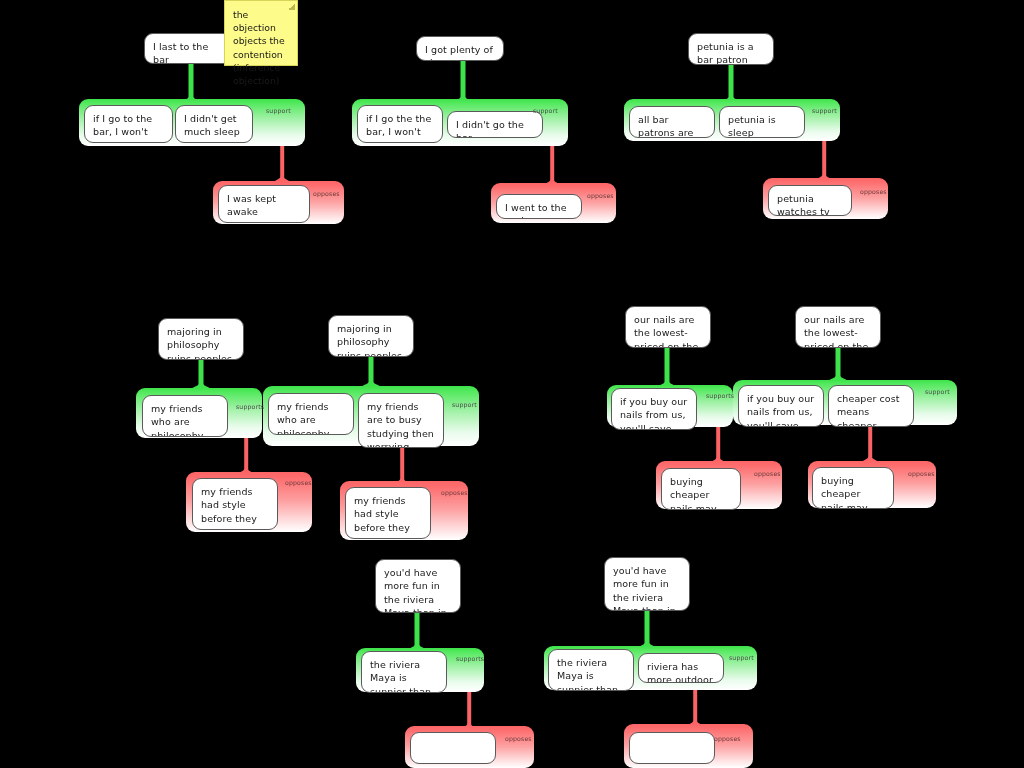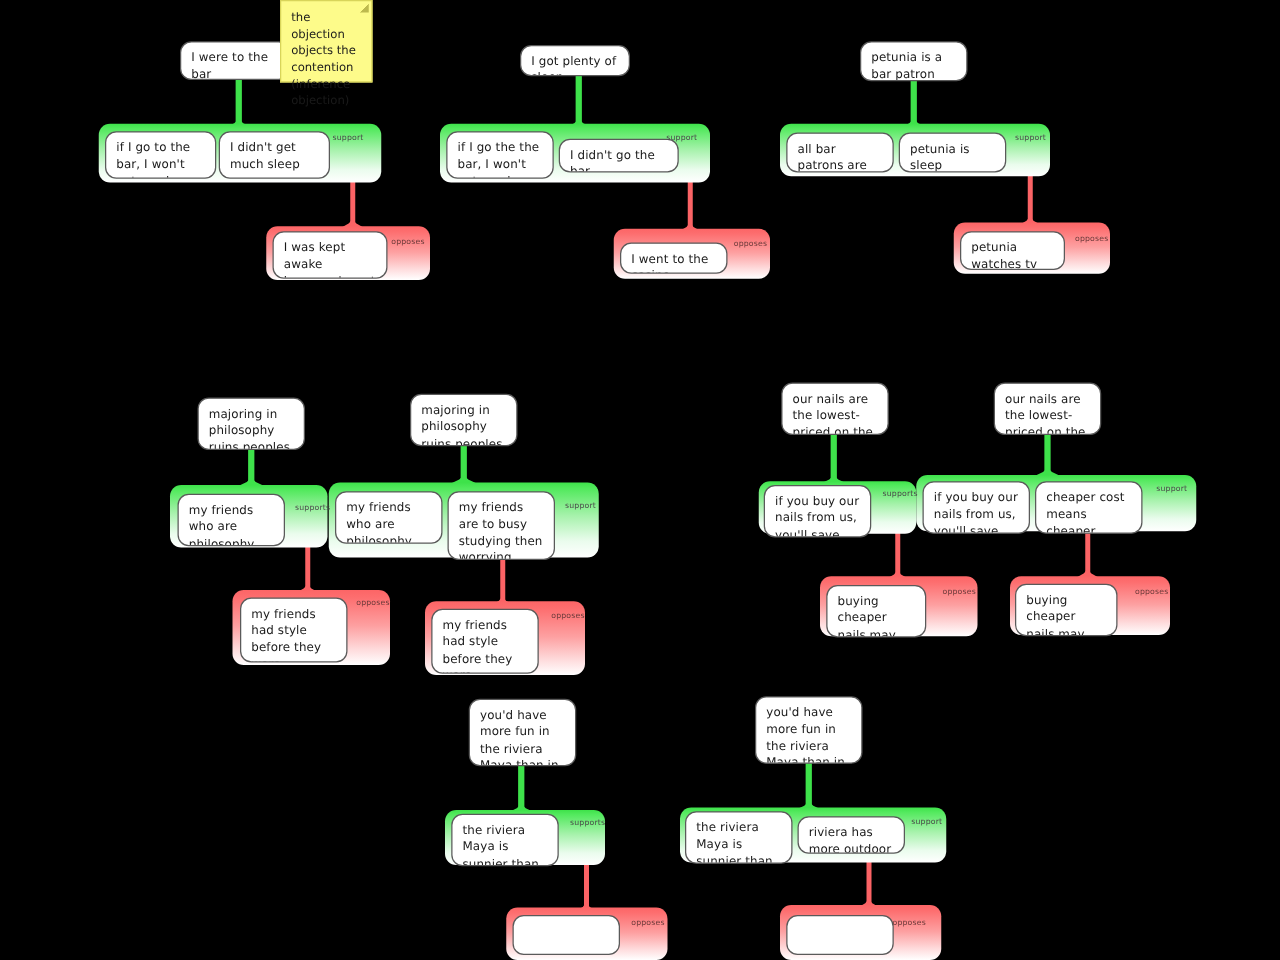--- a/index.html
+++ b/index.html
@@ -151,30 +151,30 @@
     width: 7px;
     height: 7px;
     background: linear-gradient(135deg, #fdfb8a 50%, #bdb94e 50%);
   }
 </style>
 </head>
 <body>
 
 <div id="canvas">
 
-  <div class="abs card" style="left:144px; top:33px; width:88px; height:31px;">I were to the bar</div>
+  <div class="abs card" style="left:144px; top:33px; width:88px; height:31px;">I last to the bar</div>
   <div class="conn-green abs" style="left:176px; top:62px; width:30px; height:42px;">
     <div class="cap"></div>
       <div class="stem"></div>
       <div class="flare"></div>
   </div>
   <div class="abs support-box" style="left:79px; top:99px; width:226px; height:47px;"></div>
   <div class="badge" style="left:266px; top:107px;">support</div>
   <div class="abs card" style="left:84px; top:105px; width:89px; height:38px;">if I go to the bar, I won't get much sleep</div>
-  <div class="abs card" style="left:175px; top:105px; width:89px; height:38px;">I didn't get much sleep</div>
+  <div class="abs card" style="left:175px; top:105px; width:78px; height:38px;">I didn't get much sleep</div>
   <div class="conn-red abs" style="left:268px; top:140px; width:28px; height:45px;">
     <div class="tbar"></div>
       <div class="stem"></div>
       <div class="flare"></div>
   </div>
   <div class="abs oppose-box" style="left:213px; top:181px; width:131px; height:43px;"></div>
   <div class="badge oppose" style="left:313px; top:190px;">opposes</div>
   <div class="abs card" style="left:218px; top:185px; width:92px; height:38px;">I was kept awake because I went to the casino</div>
 
   <div class="abs sticky" style="left:224px; top:0px; width:74px; height:66px;">

